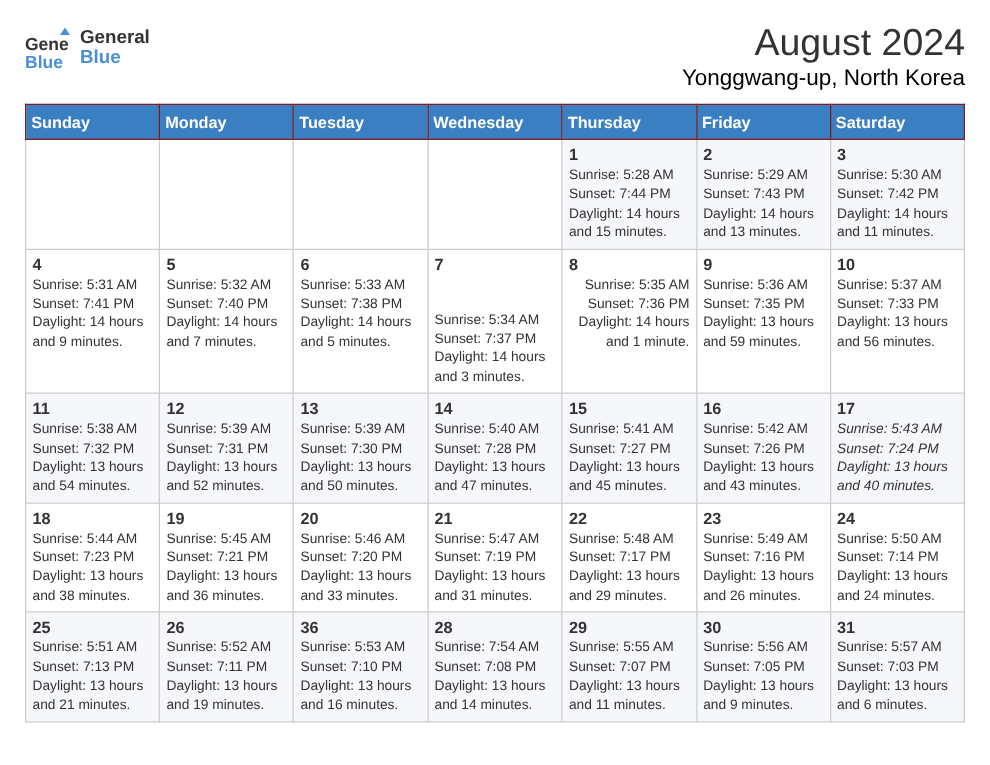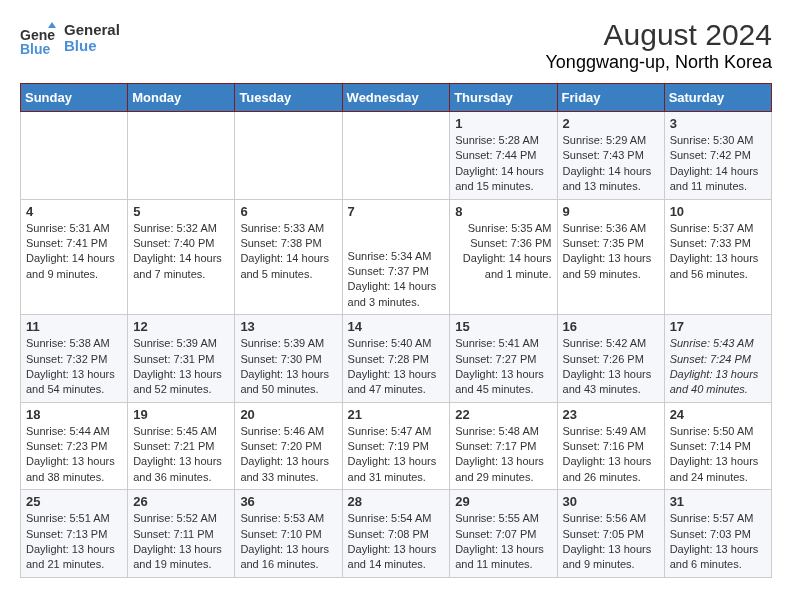--- a/index.html
+++ b/index.html
@@ -314,21 +314,21 @@
         </td>
         <td>
           <span class="day-num">36</span>
           <div class="day-info" style="white-space: pre-line;">Sunrise: 5:53 AM
 Sunset: 7:10 PM
 Daylight: 13 hours
 and 16 minutes.</div>
         </td>
         <td>
           <span class="day-num">28</span>
-          <div class="day-info" style="white-space: pre-line;">Sunrise: 5:54 AM
+          <div class="day-info" style="white-space: pre-line;">Sunrise: 7:54 AM
 Sunset: 7:08 PM
 Daylight: 13 hours
 and 14 minutes.</div>
         </td>
         <td>
           <span class="day-num">29</span>
           <div class="day-info" style="white-space: pre-line;">Sunrise: 5:55 AM
 Sunset: 7:07 PM
 Daylight: 13 hours
 and 11 minutes.</div>

